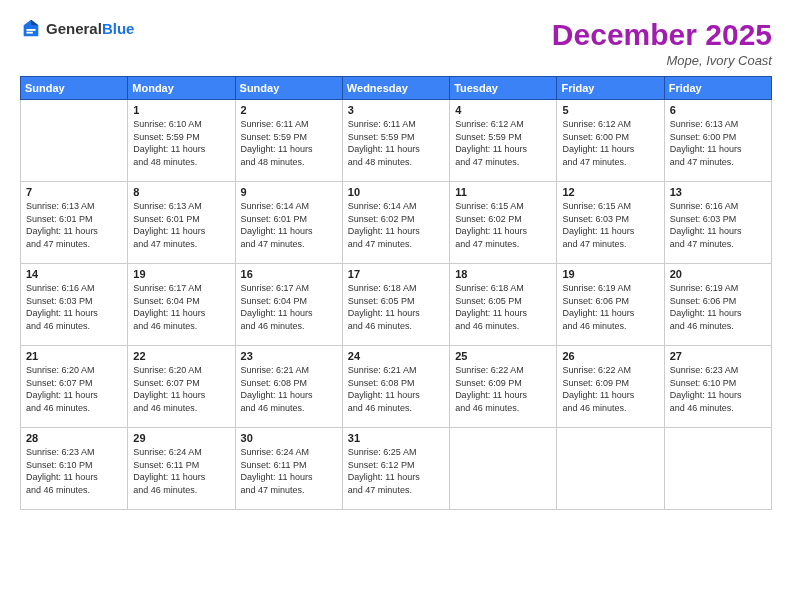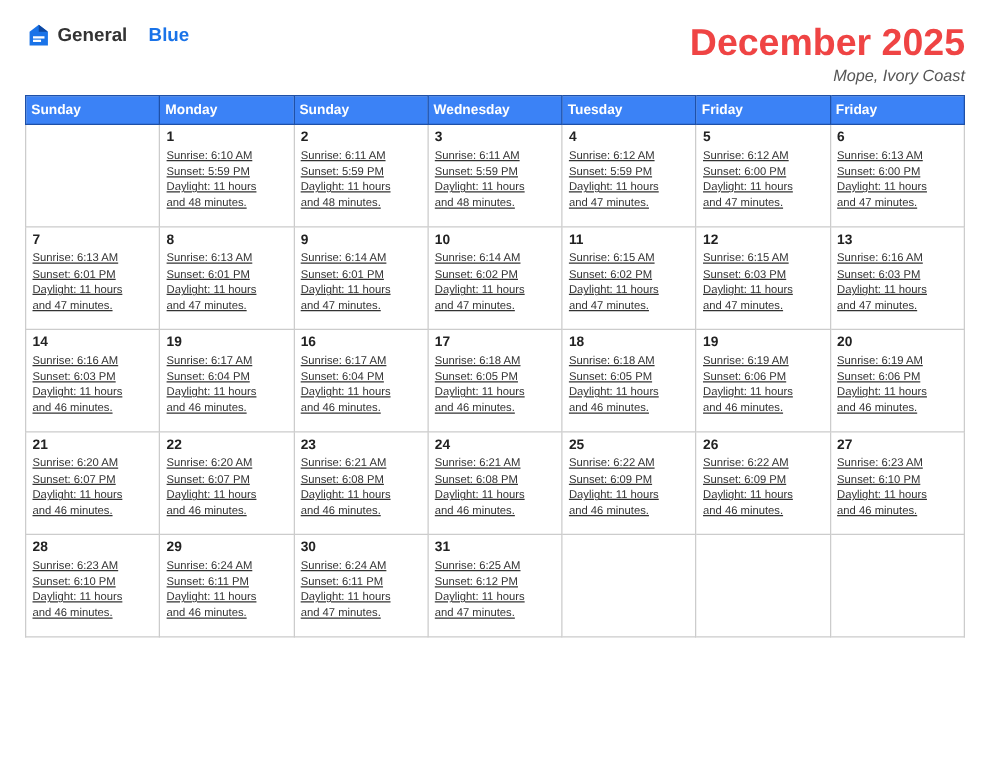--- a/index.html
+++ b/index.html
@@ -38,21 +38,21 @@
       width: 22px;
       height: 22px;
       margin-right: 2px;
     }
     .title-block {
       text-align: right;
     }
     .month-title {
       font-size: 30px;
       font-weight: bold;
-      color: #ef4444;
+      color: #a21caf;
       line-height: 1.1;
     }
     .location {
       font-size: 13px;
       color: #555;
       margin-top: 2px;
       font-style: italic;
     }
     .calendar {
       width: 100%;
@@ -80,21 +80,20 @@
       font-size: 11px;
       font-weight: bold;
       color: #222;
       display: block;
       margin-bottom: 2px;
     }
     .day-info {
       font-size: 9px;
       color: #333;
       line-height: 1.4;
-      text-decoration: underline;
     }
     .empty-cell {
       background: #f9f9f9;
     }
     .last-row td {
       height: 72px;
     }
   </style>
 </head>
 <body>
@@ -102,21 +101,21 @@
 <div class="page">
   <div class="header">
     <div class="logo">
       <svg class="logo-icon" viewBox="0 0 24 24">
         <polygon points="12,2 20,8 20,20 4,20 4,8" fill="#1a73e8"></polygon>
         <polygon points="12,2 20,8 12,8" fill="#0d47a1"></polygon>
         <rect x="7" y="12" width="10" height="2" fill="#fff"></rect>
         <rect x="7" y="15" width="7" height="2" fill="#fff"></rect>
       </svg>
       <div>
-        <div style="display:flex; gap:17px;">
+        <div style="display:flex; gap:0;">
           <span class="logo-text logo-general">General</span>
           <span class="logo-text logo-blue">Blue</span>
         </div>
       </div>
     </div>
     <div class="title-block">
       <div class="month-title">December 2025</div>
       <div class="location">Mope, Ivory Coast</div>
     </div>
   </div>

